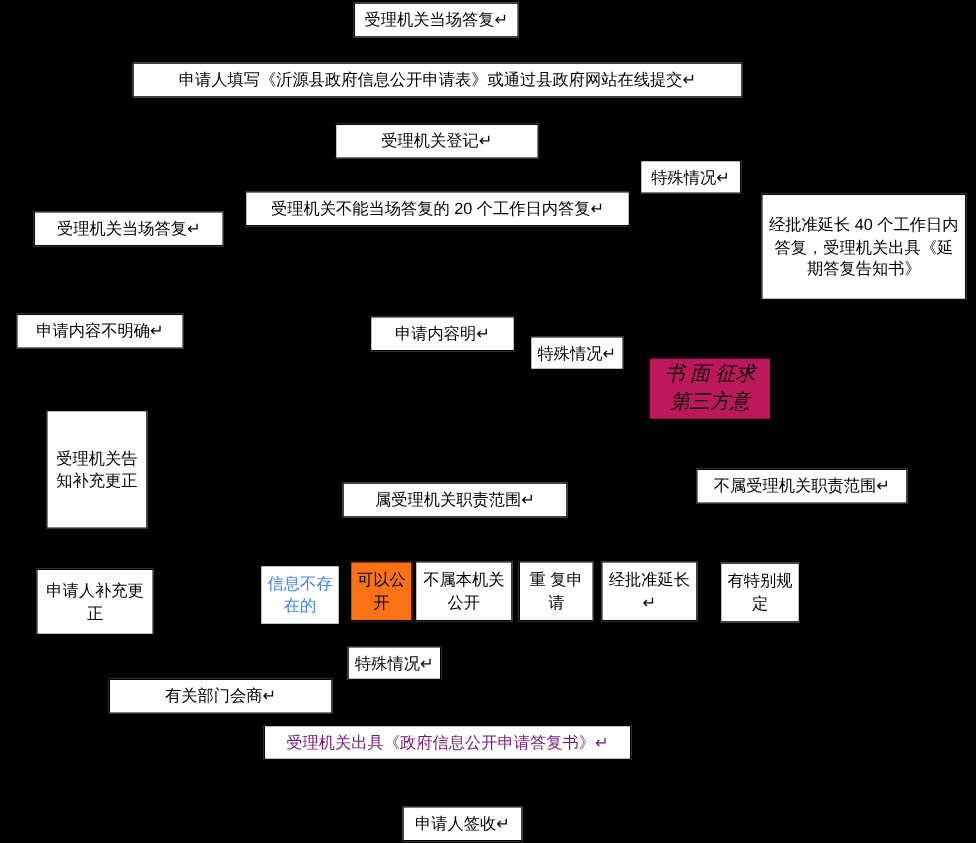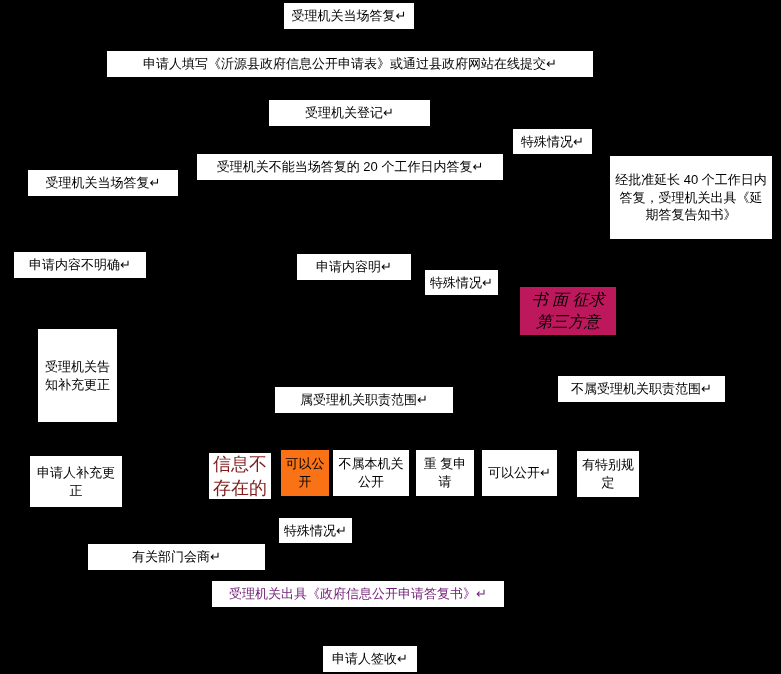--- a/index.html
+++ b/index.html
@@ -48,23 +48,23 @@
     <div class="node wide" style="left: 196px; top: 153px; width: 308px; height: 28px; font-size: 13px; background: rgb(255, 255, 255); color: rgb(0, 0, 0);">受理机关不能当场答复的 20 个工作日内答复↵</div>
     <div class="node" style="left: 609px; top: 155px; width: 164px; height: 85px; font-size: 13px; background: rgb(255, 255, 255); color: rgb(0, 0, 0);">经批准延长 40 个工作日内答复，受理机关出具《延期答复告知书》</div>
     <div class="node" style="left: 13px; top: 251px; width: 134px; height: 28px; font-size: 13px; background: rgb(255, 255, 255); color: rgb(0, 0, 0);">申请内容不明确↵</div>
     <div class="node" style="left: 296px; top: 253px; width: 116px; height: 28px; font-size: 13px; background: rgb(255, 255, 255); color: rgb(0, 0, 0);">申请内容明↵</div>
     <div class="node" style="left: 424px; top: 269px; width: 75px; height: 27px; font-size: 13px; background: rgb(255, 255, 255); color: rgb(0, 0, 0);">特殊情况↵</div>
     <div class="node" style="left: 519px; top: 286px; width: 98px; height: 50px; font-size: 16px; background: #be185d; color: rgb(0, 0, 0); font-style: italic;">书 面 征求第三方意</div>
     <div class="node" style="left: 37px; top: 328px; width: 81px; height: 95px; font-size: 13px; background: rgb(255, 255, 255); color: rgb(0, 0, 0);">受理机关告知补充更正</div>
     <div class="node" style="left: 274px; top: 386px; width: 180px; height: 28px; font-size: 13px; background: rgb(255, 255, 255); color: rgb(0, 0, 0);">属受理机关职责范围↵</div>
     <div class="node" style="left: 557px; top: 375px; width: 169px; height: 28px; font-size: 13px; background: rgb(255, 255, 255); color: rgb(0, 0, 0);">不属受理机关职责范围↵</div>
     <div class="node" style="left: 29px; top: 455px; width: 94px; height: 53px; font-size: 13px; background: rgb(255, 255, 255); color: rgb(0, 0, 0);">申请人补充更正</div>
-    <div class="node" style="left: 208px; top: 452px; width: 64px; height: 48px; font-size: 18px; background: rgb(255, 255, 255); color: #7f1d1d;">信息不存在的</div>
+    <div class="node" style="left: 208px; top: 452px; width: 64px; height: 48px; font-size: 13px; background: rgb(255, 255, 255); color: #3b82f6;">信息不存在的</div>
     <div class="node" style="left: 280px; top: 449px; width: 50px; height: 48px; font-size: 13px; background: #f97316; color: rgb(0, 0, 0);">可以公开</div>
     <div class="node" style="left: 332px; top: 449px; width: 78px; height: 48px; font-size: 13px; background: rgb(255, 255, 255); color: rgb(0, 0, 0);">不属本机关公开</div>
     <div class="node" style="left: 415px; top: 449px; width: 60px; height: 48px; font-size: 13px; background: rgb(255, 255, 255); color: rgb(0, 0, 0);">重 复申请</div>
-    <div class="node" style="left: 481px; top: 449px; width: 77px; height: 48px; font-size: 13px; background: rgb(255, 255, 255); color: rgb(0, 0, 0);">可以公开↵</div>
+    <div class="node" style="left: 481px; top: 449px; width: 77px; height: 48px; font-size: 13px; background: rgb(255, 255, 255); color: rgb(0, 0, 0);">经批准延长↵</div>
     <div class="node" style="left: 576px; top: 450px; width: 64px; height: 48px; font-size: 13px; background: rgb(255, 255, 255); color: rgb(0, 0, 0);">有特别规定</div>
     <div class="node" style="left: 278px; top: 517px; width: 75px; height: 27px; font-size: 13px; background: rgb(255, 255, 255); color: rgb(0, 0, 0);">特殊情况↵</div>
     <div class="node" style="left: 87px; top: 543px; width: 179px; height: 28px; font-size: 13px; background: rgb(255, 255, 255); color: rgb(0, 0, 0);">有关部门会商↵</div>
     <div class="node wide" style="left: 211px; top: 580px; width: 294px; height: 28px; font-size: 13px; background: rgb(255, 255, 255); color: #701a75;">受理机关出具《政府信息公开申请答复书》↵</div>
     <div class="node" style="left: 322px; top: 645px; width: 96px; height: 28px; font-size: 13px; background: rgb(255, 255, 255); color: rgb(0, 0, 0);">申请人签收↵</div>
   </div>
 
 </body></html>

